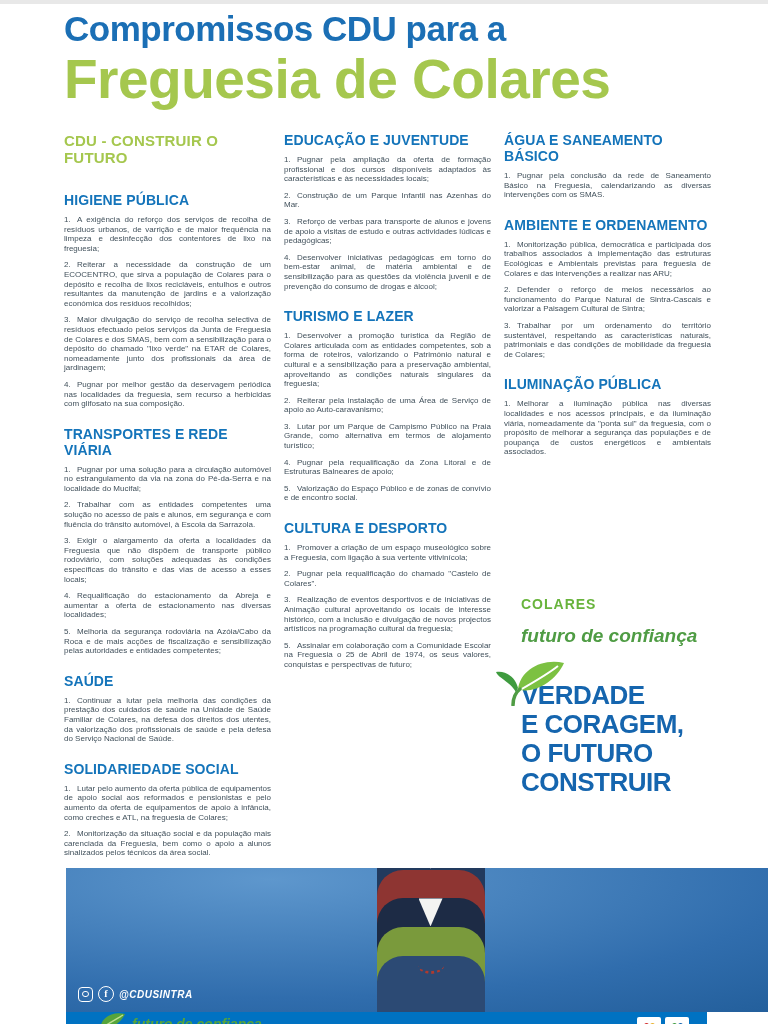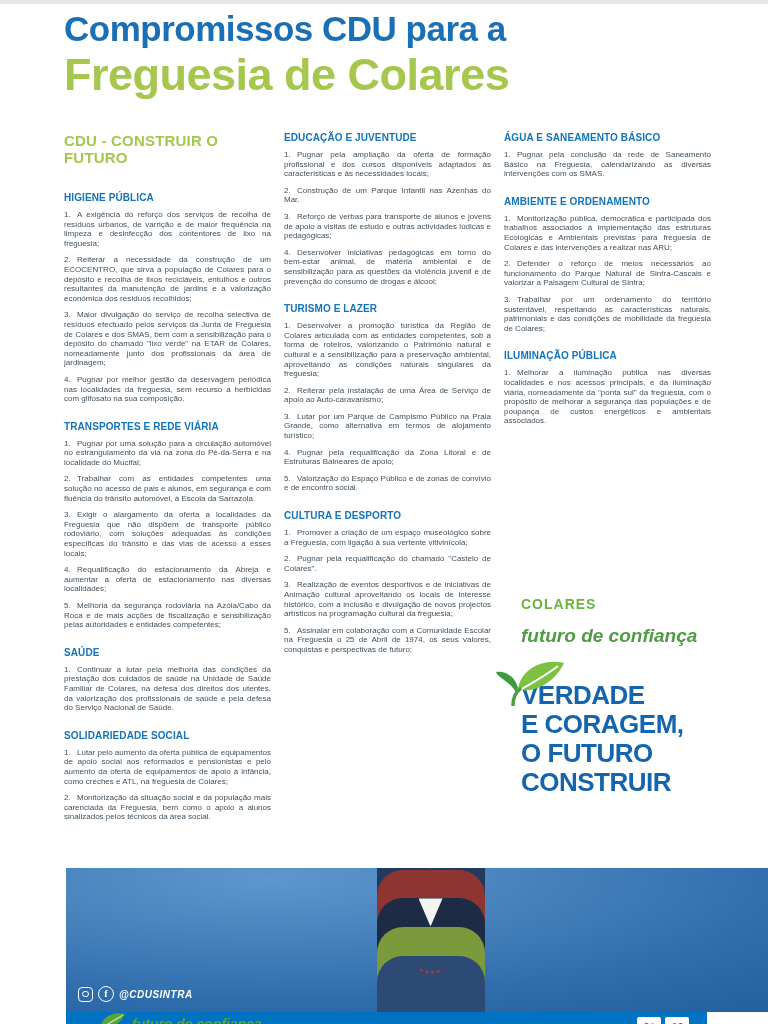--- a/index.html
+++ b/index.html
@@ -2,27 +2,27 @@
 <html><head>
 <meta charset="utf-8">
 <style>
   html,body{margin:0;padding:0;background:#e8e8e8;}
   .page{position:relative;width:768px;height:1024px;background:#ffffff;overflow:hidden;
         font-family:"Liberation Sans",sans-serif;margin:4px auto;}
 
   
   .header{position:absolute;left:64px;top:6px;width:660px;}
   .title-1{font-size:35px;font-weight:600;color:#1b6fb5;letter-spacing:-0.5px;line-height:1.1;}
-  .title-2{font-size:45px;font-weight:800;color:#a5c74e;letter-spacing:-0.5px;line-height:1.05;margin-top:2px;}
+  .title-2{font-size:55px;font-weight:800;color:#a5c74e;letter-spacing:-0.5px;line-height:1.05;margin-top:2px;}
 
   
   .columns{position:absolute;left:64px;top:128px;width:646px;display:flex;gap:13px;}
   .column{width:207px;flex:0 0 207px;}
   .lead-heading{font-size:15px;font-weight:800;color:#a5c74e;letter-spacing:0.2px;margin:0 0 26px 0;}
-  .sec-heading{font-size:10px;font-weight:800;color:#1474ba;letter-spacing:0.1px;margin:17px 0 7px 0;}
+  .sec-heading{font-size:14px;font-weight:800;color:#1474ba;letter-spacing:0.1px;margin:17px 0 7px 0;}
   .column .section:first-of-type .sec-heading{margin-top:0;}
   .col-first .section:first-of-type .sec-heading{margin-top:0;}
   .item{margin:0 0 7px 0;font-size:8px;line-height:1.2;color:#40505b;text-align:justify;}
   .item .num{display:inline-block;min-width:13px;font-weight:400;}
 
   
   .promo{position:absolute;left:521px;top:592px;width:210px;}
   .promo-location{font-size:14px;font-weight:800;color:#68b43c;letter-spacing:1px;}
   .promo-slogan{font-size:19px;font-weight:800;font-style:italic;color:#4f9c44;margin-top:13px;}
   .promo-motto{margin-top:34px;position:relative;}

